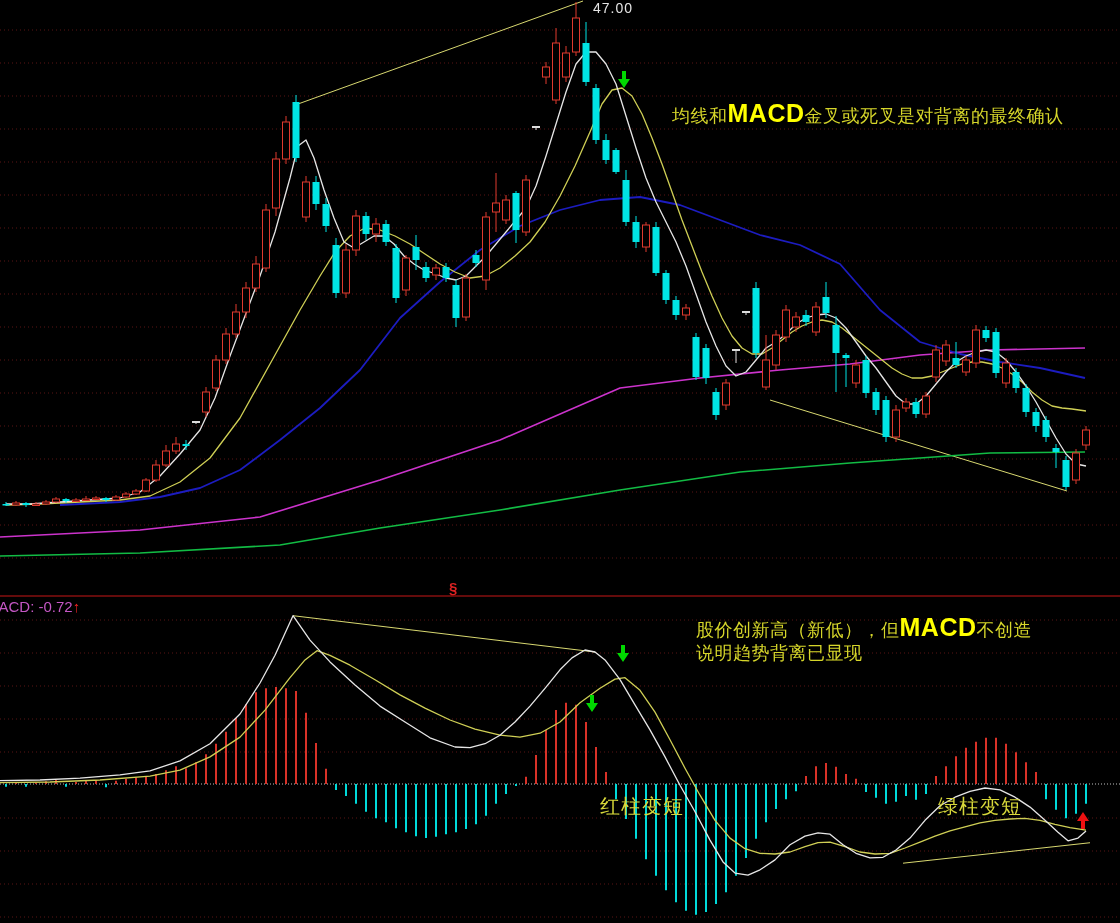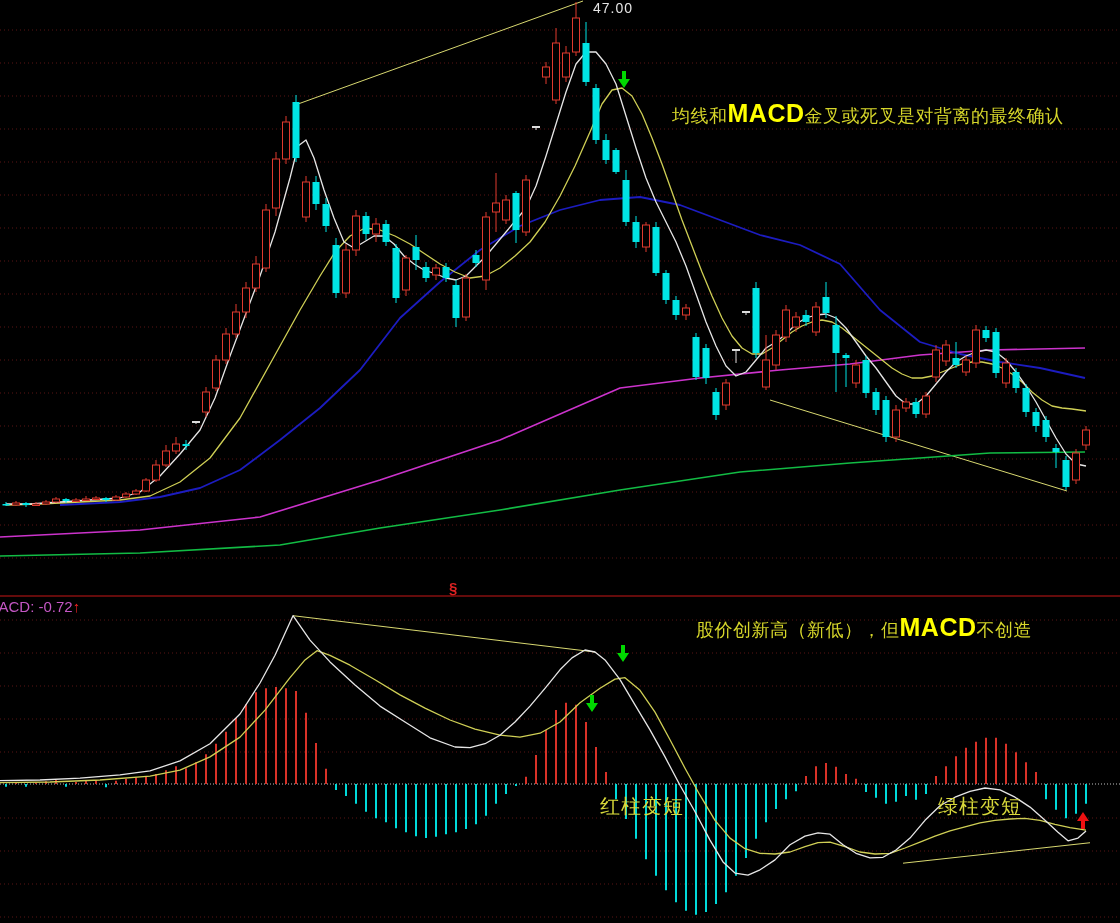--- a/index.html
+++ b/index.html
@@ -395,20 +395,21 @@
   </div>
 
   <div class="lbl peak-label" style="left:593px;top:0px;">47.00</div>
 
   <div class="lbl note" style="left:672px;top:102px;">
     <div><span>均线和</span><b>MACD</b><span>金叉或死叉是对背离的最终确认</span></div>
   </div>
 
   <div class="lbl note" style="left:648px;top:616px;margin-left:48px;">
     <div><span>股价创新高（新低），但</span><b>MACD</b><span>不创造</span></div>
+    <div>说明趋势背离已显现</div>
   </div>
 
   <div class="lbl shrink-note" style="left:552px;top:793px;margin-left:48px;">红柱变短</div>
 
   <div class="lbl shrink-note" style="left:938px;top:793px;text-align:center;">绿柱变短</div>
 
   <div class="lbl macd-label" style="left:-14px;top:598px;">
     <span>MACD: -0.72</span><span class="up">↑</span>
   </div>
 

